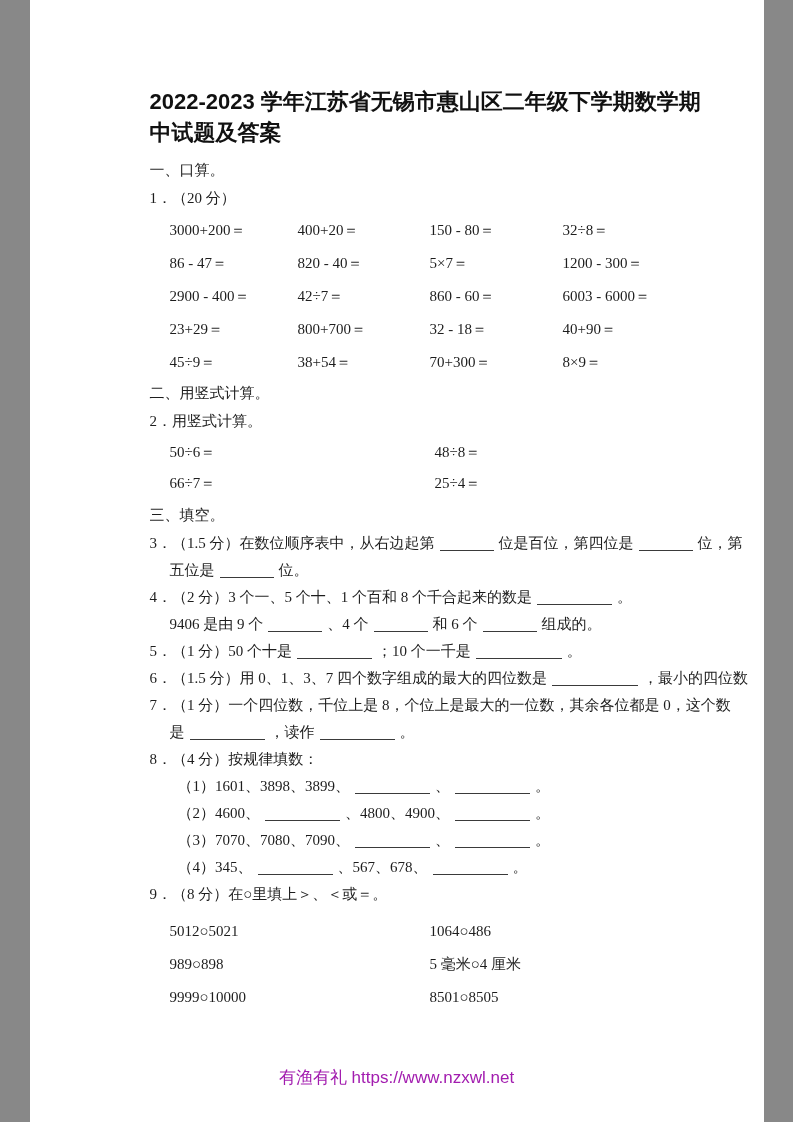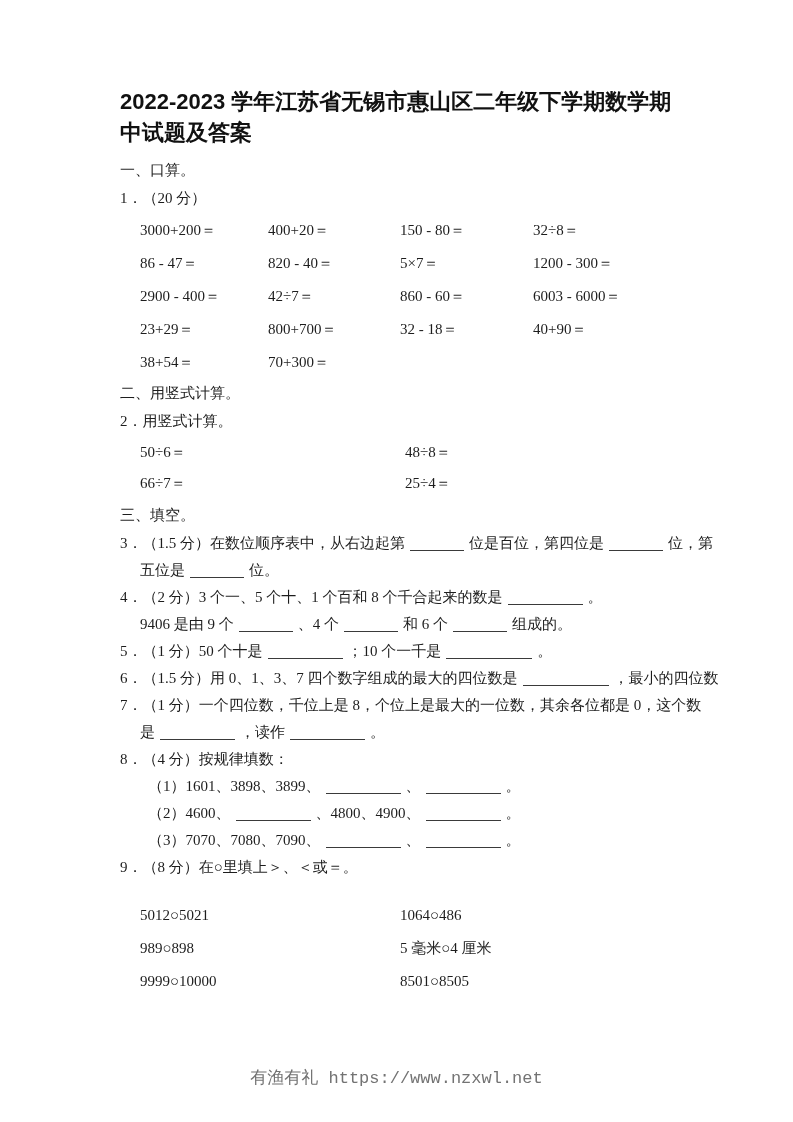--- a/index.html
+++ b/index.html
@@ -1,17 +1,17 @@
 <!DOCTYPE html>
 <html><head>
 <meta charset="utf-8">
 <style>
   html,body { margin:0; padding:0; background:#888; }
   .page {
-    width:793px; height:1122px; margin:0 auto; background:#ffffff;
+    width:734px; height:1122px; margin:0 auto; background:#ffffff;
     position:relative; overflow:hidden;
     font-family:"Liberation Serif","DejaVu Serif",serif;
     color:#1d1d1d; font-size:15px;
   }
   .content { padding:86px 113px 0 120px; }
   .title {
     font-family:"Liberation Sans","DejaVu Sans",sans-serif;
     font-size:22px; font-weight:700; line-height:31px;
     margin:0 0 12px 0; color:#111; width:568px;
   }
@@ -23,33 +23,33 @@
   .grid4 {
     display:grid; grid-template-columns:128px 132px 133px auto;
     margin:0 0 4px 20px; line-height:33px;
   }
   .grid2 {
     display:grid; grid-template-columns:265px auto;
     margin:4px 0 6px 20px; line-height:31px;
   }
   .gridcmp {
     display:grid; grid-template-columns:260px auto;
-    margin:22px 0 0 20px; line-height:33px;font-family:Liberation Serif, serif;
+    margin:11px 0 0 20px; line-height:33px;font-family:Liberation Serif, serif;
   }
   .blank {
     display:inline-block; border-bottom:1px solid #3a3a3a;
     height:14px; vertical-align:-3px; margin:0 5px;
   }
   .b-sm { width:54px; }
   .b-md { width:75px; }
   .b-lg { width:86px; }
   .footer {
     position:absolute; left:0; top:1066px; width:100%;
-    text-align:center; color:#737373; font-size:17px;
-    font-family:Liberation Mono, monospace;
+    text-align:center; color:#a21caf; font-size:17px;
+    font-family:Liberation Sans, sans-serif;
   }
 </style>
 </head>
 <body>
 
 <div class="page">
   <div class="content">
 
     <h1 class="title">2022-2023 学年江苏省无锡市惠山区二年级下学期数学期中试题及答案</h1>
 
@@ -66,22 +66,24 @@
       <span>5×7＝</span>
       <span>1200 - 300＝</span>
       <span>2900 - 400＝</span>
       <span>42÷7＝</span>
       <span>860 - 60＝</span>
       <span>6003 - 6000＝</span>
       <span>23+29＝</span>
       <span>800+700＝</span>
       <span>32 - 18＝</span>
       <span>40+90＝</span>
+      <span>45÷9＝</span>
       <span>38+54＝</span>
       <span>70+300＝</span>
+      <span>8×9＝</span>
     </div>
 
     <div class="sec-heading">二、用竖式计算。</div>
     <div class="q-label">2．用竖式计算。</div>
 
     <div class="grid2">
       <span>50÷6＝</span>
       <span>48÷8＝</span>
       <span>66÷7＝</span>
       <span>25÷4＝</span>
@@ -123,20 +125,23 @@
     </div>
     <div class="line sub">
       <span>（1）1601、3898、3899、</span><span class="blank b-md"></span><span>、</span><span class="blank b-md"></span><span>。</span>
     </div>
     <div class="line sub">
       <span>（2）4600、</span><span class="blank b-md"></span><span>、4800、4900、</span><span class="blank b-md"></span><span>。</span>
     </div>
     <div class="line sub">
       <span>（3）7070、7080、7090、</span><span class="blank b-md"></span><span>、</span><span class="blank b-md"></span><span>。</span>
     </div>
+    <div class="line sub">
+      <span>（4）345、</span><span class="blank b-md"></span><span>、567、678、</span><span class="blank b-md"></span><span>。</span>
+    </div>
 
     <div class="line">
       <span>9．（8 分）在○里填上＞、＜或＝。</span>
     </div>
     <div class="gridcmp">
       <span>5012○5021</span>
       <span>1064○486</span>
       <span>989○898</span>
       <span>5 毫米○4 厘米</span>
       <span>9999○10000</span>

